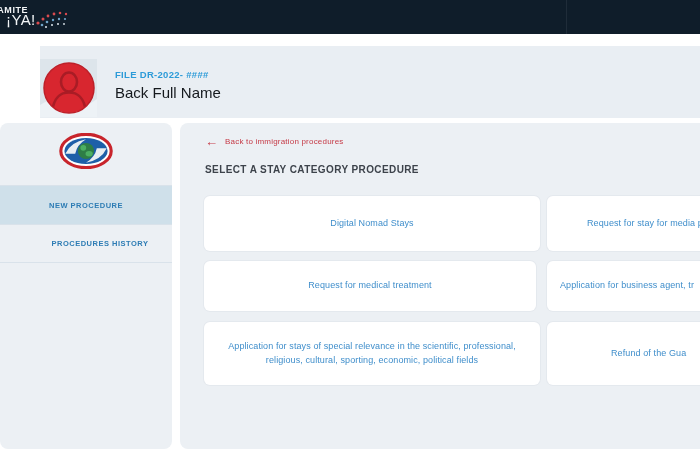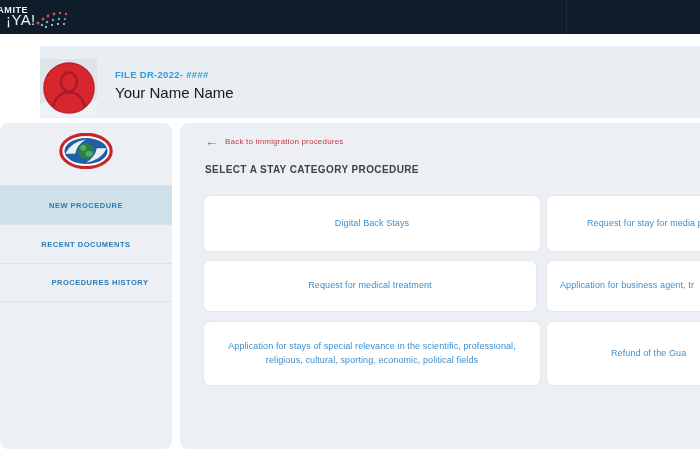--- a/index.html
+++ b/index.html
@@ -92,50 +92,49 @@
             </clipPath>
           </defs>
         <circle cx="26" cy="26" r="25" fill="#d8262f" stroke="#bd2029" stroke-width="1.5"></circle>
         <g clip-path="url(#avclip)" fill="none" stroke="#a91c25" stroke-width="2.6">
           <ellipse cx="26" cy="20" rx="8" ry="9.5"></ellipse>
           <path d="M9,50 C11,34 18,30.5 26,30.5 C34,30.5 41,34 43,50"></path>
         </g>
       </svg>
     </div>
     <div class="file-label">FILE DR-2022- ####</div>
-    <div class="user-name">Your Name Name</div>
+    <div class="user-name">Back Full Name</div>
   </div>
 
   <div class="sidebar-panel">
     <div class="sidebar-logo">
       <svg width="54" height="36" viewBox="0 0 60 40">
         <ellipse cx="30" cy="20" rx="28" ry="18.5" fill="#ffffff" stroke="#c8242b" stroke-width="3.5"></ellipse>
         <ellipse cx="30" cy="20" rx="24" ry="14.5" fill="#1e5fa8"></ellipse>
         <path d="M7,23 Q13,10 30,7 Q20,13 18,23 Z" fill="#e8eef2"></path>
         <path d="M53,17 Q47,30 30,33 Q40,27 42,17 Z" fill="#e8eef2"></path>
         <circle cx="30" cy="20" r="9" fill="#2e7d46"></circle>
         <circle cx="27" cy="16.5" r="3.2" fill="#4caf62"></circle>
         <ellipse cx="33.5" cy="23" rx="4" ry="3" fill="#4caf62"></ellipse>
       </svg>
     </div>
     <div class="sidebar-menu">
       <div class="menu-item active">NEW PROCEDURE</div>
-      <div class="menu-item">RECENT DOCUMENTS</div>
       <div class="menu-item">PROCEDURES HISTORY</div>
     </div>
   </div>
 
   <div class="main-panel">
     <div class="back-link">
       <span class="back-arrow">←</span>
       <span class="back-text">Back to immigration procedures</span>
     </div>
     <div class="page-heading">SELECT A STAY CATEGORY PROCEDURE</div>
 
-    <div class="card card-1">Digital Back Stays</div>
+    <div class="card card-1">Digital Nomad Stays</div>
     <div class="card card-2 clipped">Request for stay for media p</div>
     <div class="card card-3">Request for medical treatment</div>
     <div class="card card-4 clipped">Application for business agent, tr</div>
     <div class="card card-5">Application for stays of special relevance in the scientific, professional, religious, cultural, sporting, economic, political fields</div>
     <div class="card card-6 clipped">Refund of the Gua</div>
   </div>
 
 </div>
 
 </body></html>

